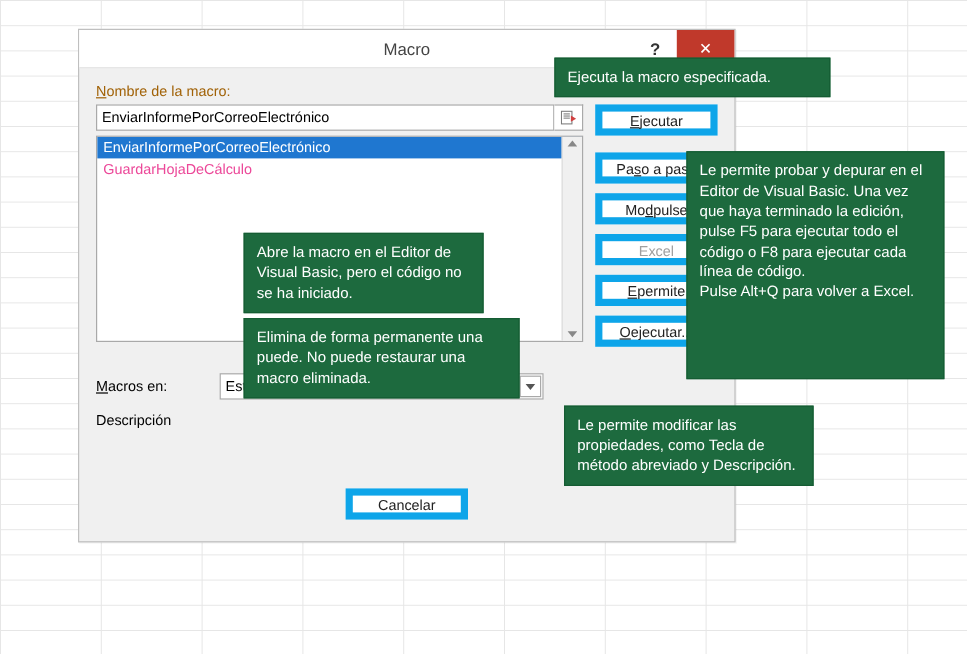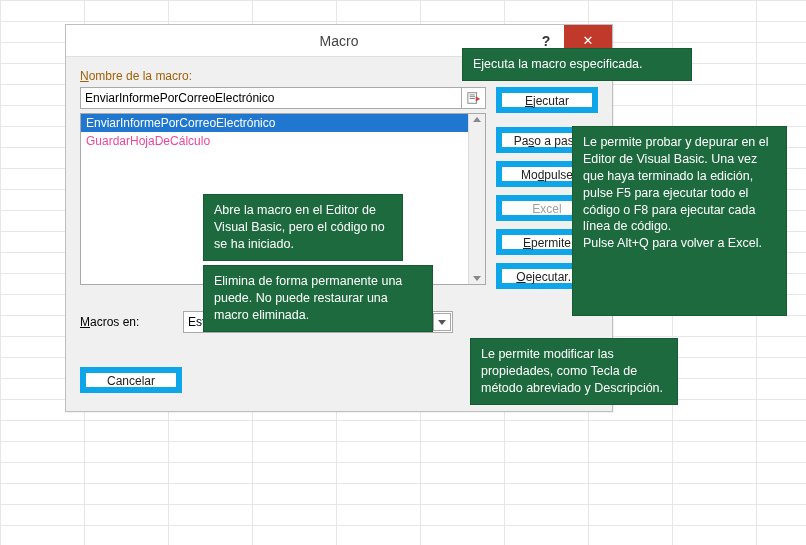--- a/index.html
+++ b/index.html
@@ -189,22 +189,22 @@
   }
   .select .caret::after {
     content:"";
     border-left:4px solid transparent;
     border-right:4px solid transparent;
     border-top:5px solid #555;
   }
 
   .cancel-row {
     display:flex;
-    justify-content:flex-start;
-    margin-top: 34px;
+    justify-content:center;
+    margin-top: 50px;
   }
   .cancel-row .btn { width: 102px; margin:0; }
 
   
   .callout {
     position: absolute;
     background: #1d6a3e;
     color: #fff;
     padding: 7px 10px;
     font-size: 12.5px;
@@ -270,20 +270,21 @@
     </div>
 
     <div class="fields-below">
       <div class="macros-row">
         <div class="lbl"><u>M</u><span>acros en:</span></div>
         <div class="select">
           <span>Este libro</span>
           <span class="caret"></span>
         </div>
       </div>
+      <div>Descripción</div>
     </div>
 
     <div class="cancel-row">
       <button class="btn">Cancelar</button>
     </div>
   </div>
 </div>
 
 <div class="callout c-top">Ejecuta la macro especificada.</div>
 <div class="callout c-step" style="white-space:pre-line;">Le permite probar y depurar en el Editor de Visual Basic. Una vez que haya terminado la edición, pulse F5 para ejecutar todo el código o F8 para ejecutar cada línea de código.

